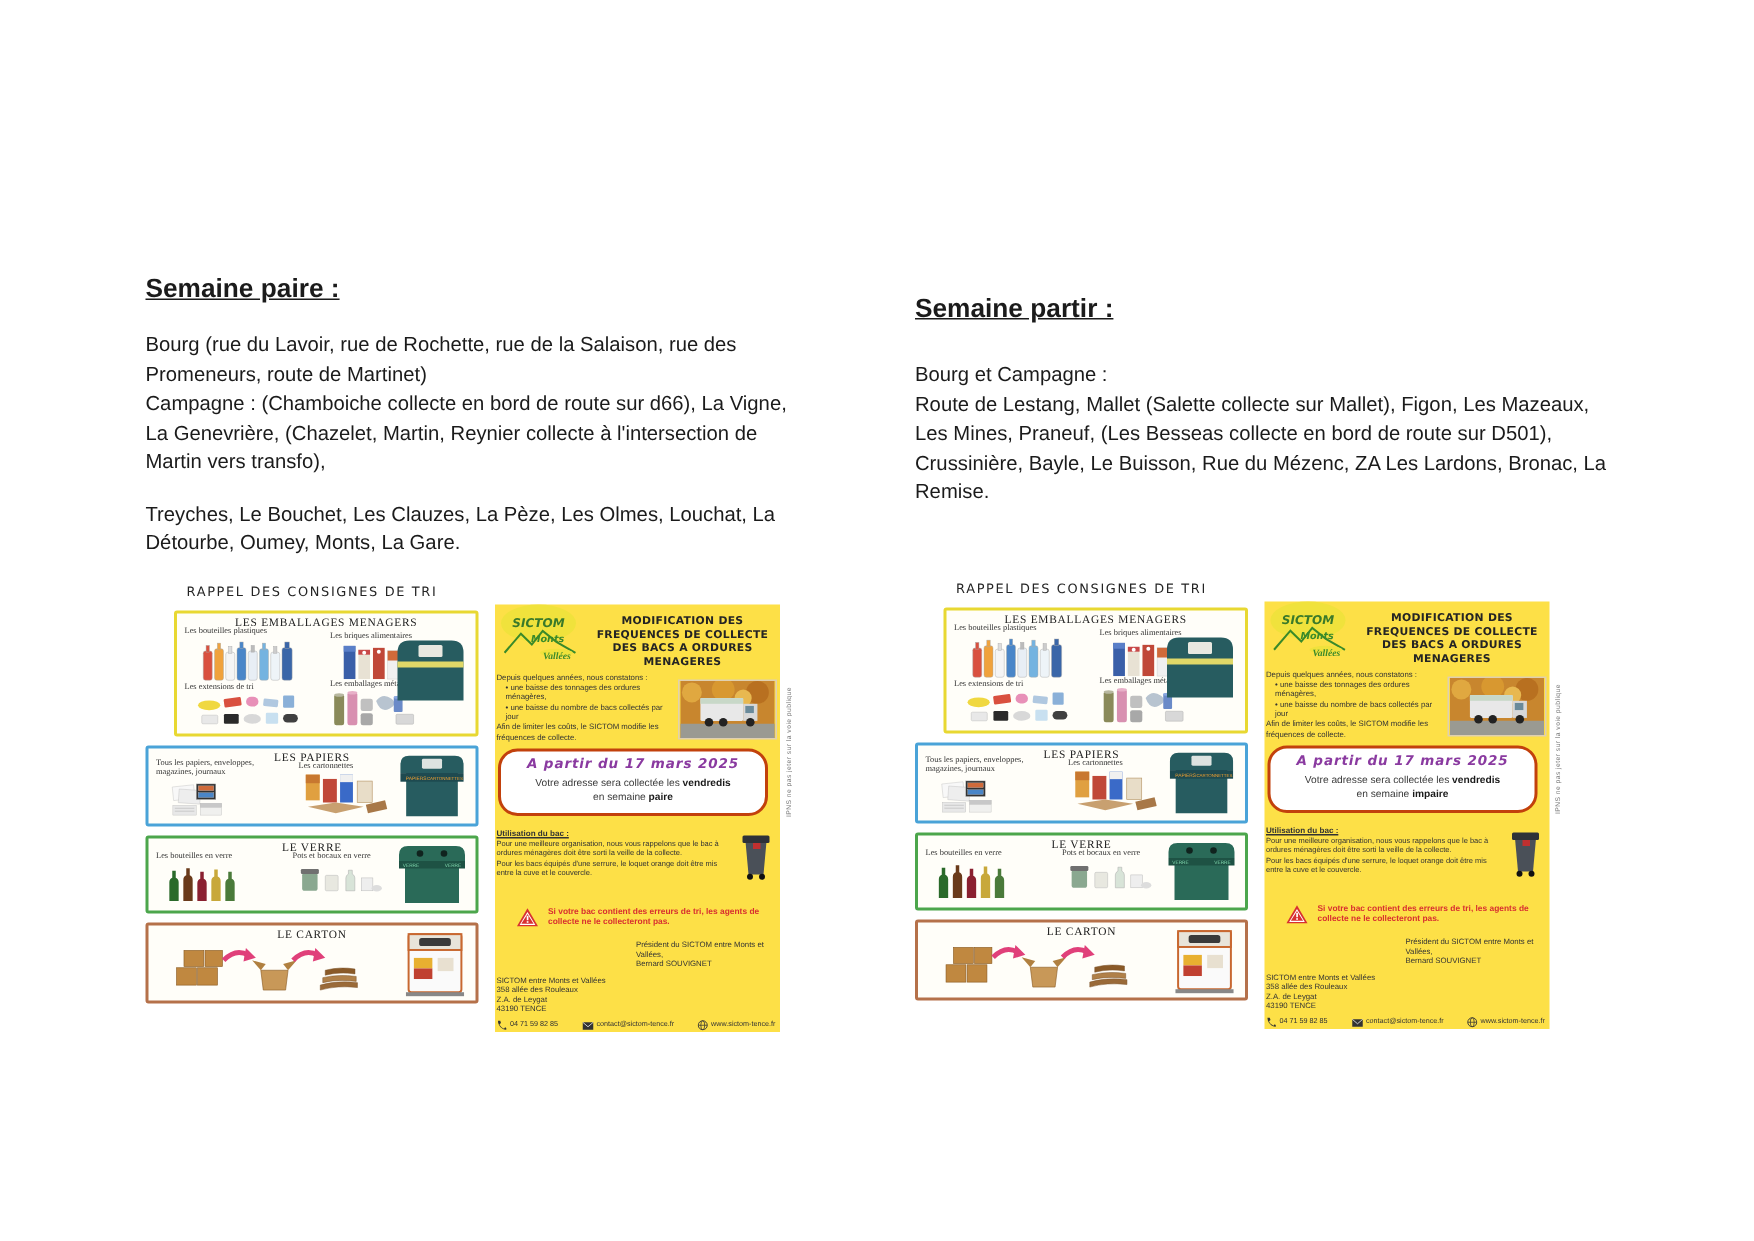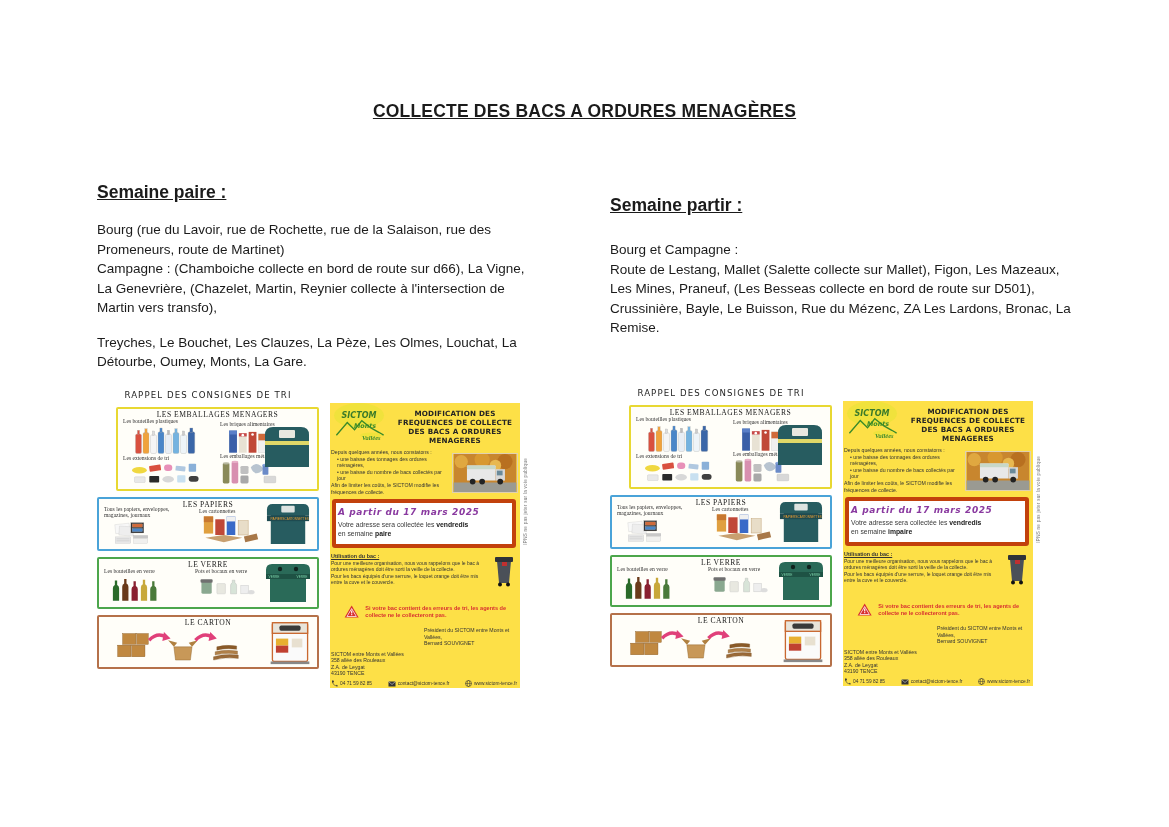--- a/index.html
+++ b/index.html
@@ -46,22 +46,22 @@
   .logo-m{position:absolute;left:22px;top:19px;font-family:"DejaVu Sans",sans-serif;
           font-style:italic;font-weight:bold;font-size:6.4px;color:#3a8a2a;}
   .logo-v{position:absolute;left:30px;top:31px;font-family:Liberation Serif, serif;
           font-style:italic;font-weight:bold;font-size:6.4px;color:#3a8a2a;}
   .sic-title{position:absolute;left:62px;top:6px;width:126px;text-align:center;
              font-family:"DejaVu Sans",sans-serif;font-weight:bold;font-size:7.2px;
              line-height:9px;color:#242424;letter-spacing:.2px;}
   .sic-intro{position:absolute;left:1px;top:46px;width:118px;font-size:5.2px;line-height:6.6px;color:#333;}
   .bul{padding-left:6px;}
   .truck{position:absolute;left:122px;top:50px;border:1px solid #e0d0b0;}
-  .pbox{position:absolute;left:2px;top:96px;width:172px;border:4px solid #c2410c;border-radius:3px;
-        padding:4px 2px 6px 2px;background:#fff;}
+  .pbox{position:absolute;left:2px;top:96px;width:172px;border:2px solid #c2410c;border-radius:13px;
+        padding:4px 2px 6px 2px;text-align:center;background:#fff;}
   .pdate{font-family:"DejaVu Sans",sans-serif;font-style:italic;font-weight:bold;
          font-size:9px;color:#8a3aa0;letter-spacing:.6px;margin-bottom:4px;}
   .psched{font-size:6.8px;line-height:8.6px;color:#3a3a3a;}
   .psched b{color:#1a1a1a;}
   .usage{position:absolute;left:1px;top:150px;width:152px;font-size:5px;line-height:6.2px;color:#333;}
   .u-t{font-weight:bold;text-decoration:underline;font-size:5.4px;margin-bottom:1px;}
   .wheelie{position:absolute;left:163px;top:150px;}
   .warn{position:absolute;left:14px;top:198px;display:flex;align-items:center;gap:6px;width:164px;}
   .warn-t{font-size:5.6px;line-height:7px;font-weight:bold;color:#d83030;}
   .pres{position:absolute;left:94px;top:224px;font-size:5.2px;line-height:6.6px;color:#333;}
@@ -70,21 +70,20 @@
         font-size:4.8px;color:#333;align-items:center;}
   .fitem{display:flex;align-items:center;gap:2px;}
   .side{position:absolute;right:-8px;top:55px;writing-mode:vertical-rl;transform:rotate(180deg);
         font-size:4.5px;color:#777;letter-spacing:.3px;}
 </style>
 </head>
 <body>
 
 <div class="page">
 
-  <div class="doc-title">COLLECTE DES BACS A ORDURES MENAGÈRES</div>
 
   <div class="col col-left">
     <div class="col-h">Semaine paire :</div>
     <div class="body-text">Bourg (rue du Lavoir, rue de Rochette, rue de la Salaison, rue des Promeneurs, route de Martinet)
 Campagne : (Chamboiche collecte en bord de route sur d66), La Vigne, La Genevrière, (Chazelet, Martin, Reynier collecte à l'intersection de Martin vers transfo),</div>
     <div class="body-text body2">Treyches, Le Bouchet, Les Clauzes, La Pèze, Les Olmes, Louchat, La Détourbe, Oumey, Monts, La Gare.</div>
   </div>
 
   <div class="col col-right">
     <div class="col-h">Semaine partir :</div>

